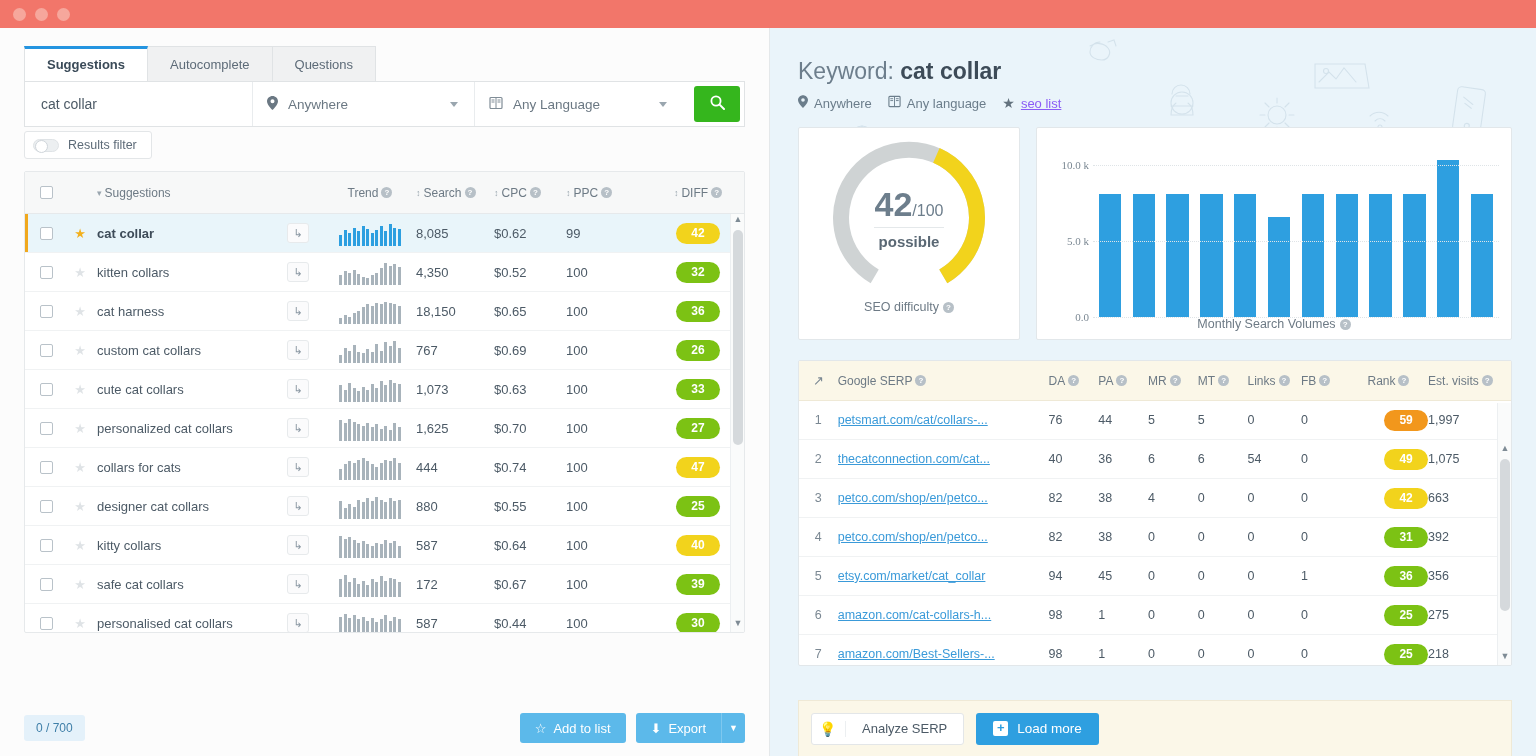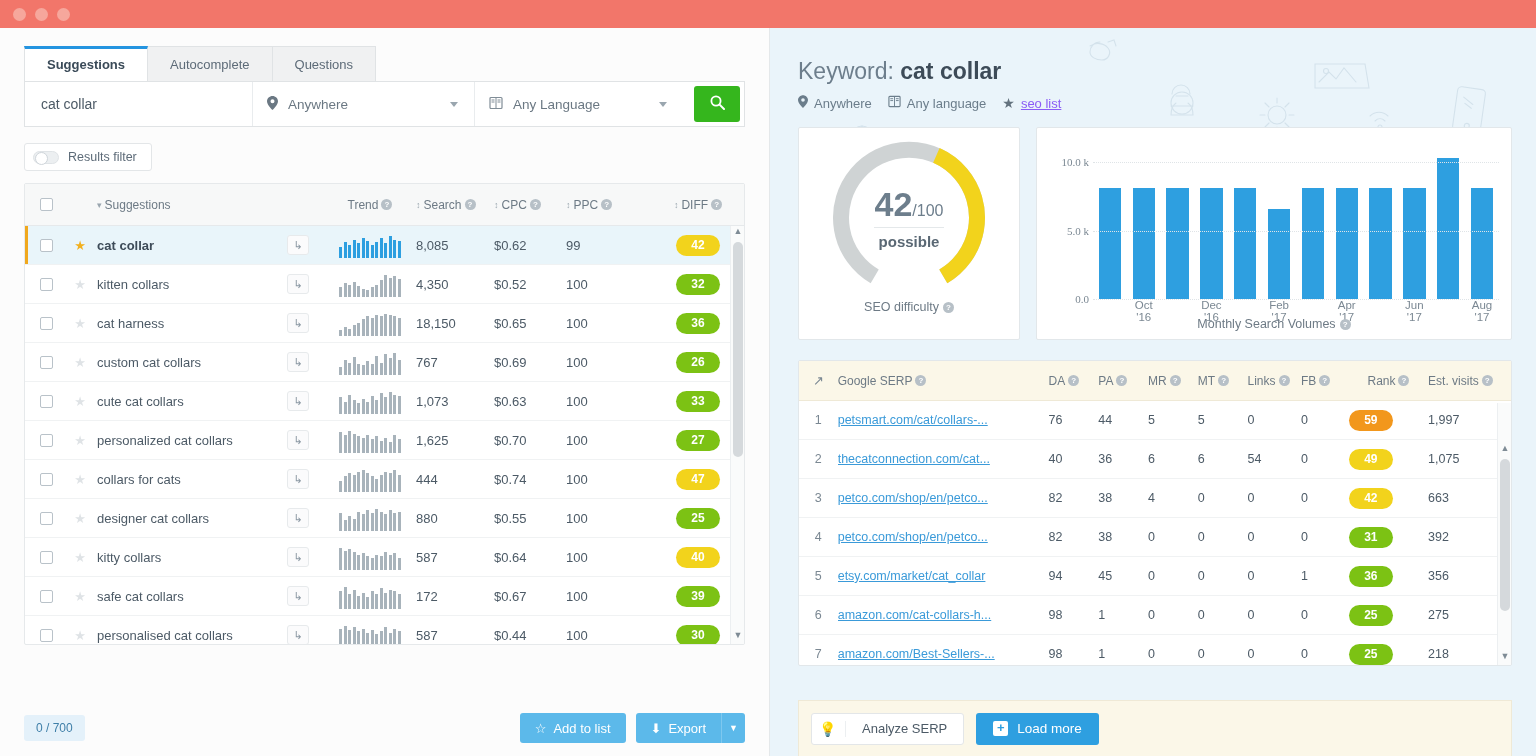--- a/index.html
+++ b/index.html
@@ -89,21 +89,21 @@
     border-top: 5px solid #9aa6af;
   }
   .sb-go {
     width: 46px; margin: 4px 4px 4px auto;
     background: #35b61d; border-radius: 3px;
     display: flex; align-items: center; justify-content: center;
     cursor: pointer;
   }
 
   
-  .filterbar { margin: 16px 0 12px 24px; display: inline-flex; }
+  .filterbar { margin: 4px 0 12px 24px; display: inline-flex; }
   .filter-chip {
     display: flex; align-items: center; gap: 9px;
     background: #fff; border: 1px solid #e3e6e8;
     padding: 6px 14px 6px 8px; border-radius: 3px;
     font-size: 12.5px; color: #5d6b78; cursor: pointer;
   }
   .toggle {
     width: 26px; height: 13px; border-radius: 7px;
     background: #eceff1; border: 1px solid #dfe3e6; position: relative;
   }
@@ -279,21 +279,21 @@
     border-bottom: 1px solid #f0f2f3; font-size: 12.5px; color: #4c5a66;
   }
   .s-exp { width: 42px; text-align: center; color: #7b8893; font-size: 13px; }
   .s-num { width: 42px; text-align: center; color: #7b8893; }
   .s-url { width: 228px; padding-right: 10px; }
   .s-url a { color: #3a9ad9; text-decoration: underline; overflow: hidden;
              text-overflow: ellipsis; white-space: nowrap; display: block; }
   .s-c { width: 54px; }
   .s-links { width: 58px; }
   .s-fb { width: 52px; }
-  .s-rank { width: 86px; display: flex; justify-content: flex-start; }
+  .s-rank { width: 86px; display: flex; justify-content: flex-end; }
   .s-vis { width: 90px; text-align: left; }
   .serp-body { height: 265px; overflow: hidden; position: relative; }
 
   
   .right-footer {
     position: absolute; left: 28px; right: 24px; bottom: 0; height: 56px;
     background: #fbf7e8; border: 1px solid #efe9d6; border-bottom: none;
     display: flex; align-items: center; padding: 0 12px; gap: 12px; z-index: 3;
   }
   .btn-white {
@@ -951,34 +951,20 @@
                 </div>
                 <div class="barcol">
                   <div class="bar" title="Aug '17: 8100" style="height: 70.4348%; background: rgb(46, 159, 224);"></div>
                 </div>
               </div>
           <div class="gridline" style="top: 13.0435%;"></div>
               <div class="gridline" style="top: 56.5217%;"></div>
               <div class="gridline" style="top: 100%;"></div>
             </div>
         </div>
-        <div class="xaxis" id="xaxis">
-            <div class="xtick"></div>
-            <div class="xtick">Oct '16</div>
-            <div class="xtick"></div>
-            <div class="xtick">Dec '16</div>
-            <div class="xtick"></div>
-            <div class="xtick">Feb '17</div>
-            <div class="xtick"></div>
-            <div class="xtick">Apr '17</div>
-            <div class="xtick"></div>
-            <div class="xtick">Jun '17</div>
-            <div class="xtick"></div>
-            <div class="xtick">Aug '17</div>
-          </div>
         <div class="chart-cap">
           <span>Monthly Search Volumes</span>
           <span class="q">?</span>
         </div>
       </div>
     </div>
 
     <div class="serp-card">
       <div class="serp-head">
         <div class="s-exp">↗</div>

